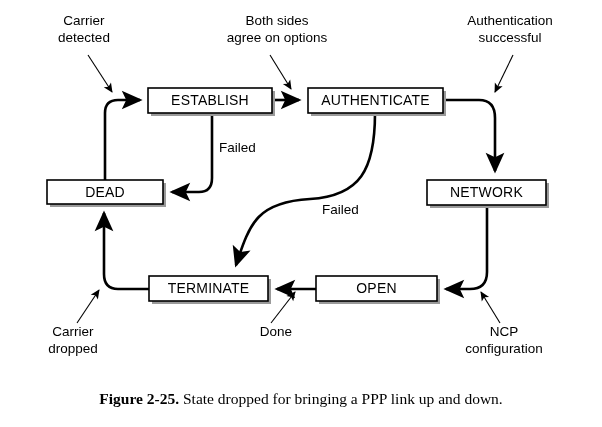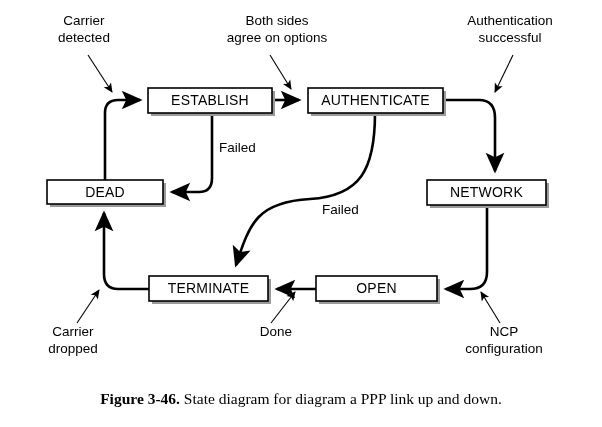--- a/index.html
+++ b/index.html
@@ -200,17 +200,17 @@
 
     <g>
       <text class="annot-text" x="504" y="336">NCP</text>
       <text class="annot-text" x="504" y="353">configuration</text>
       <path class="annot-line" d="M500,323 L481,292" marker-end="url(#arrowSmall)"></path>
     </g>
 
   </svg>
 
   <div class="caption">
-    <b>Figure 3-46.</b>
-    <span class="cap-body">State diagram for diagram a PPP link up and down.</span>
+    <b>Figure 2-25.</b>
+    <span class="cap-body">State dropped for bringing a PPP link up and down.</span>
   </div>
 
 </div>
 
 </body></html>

